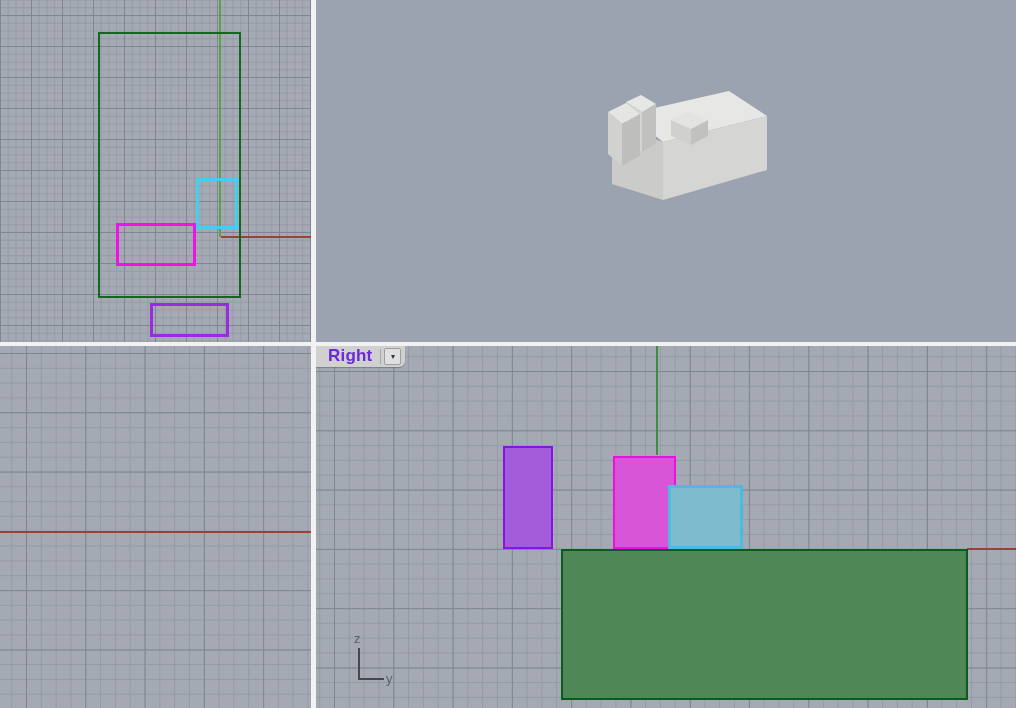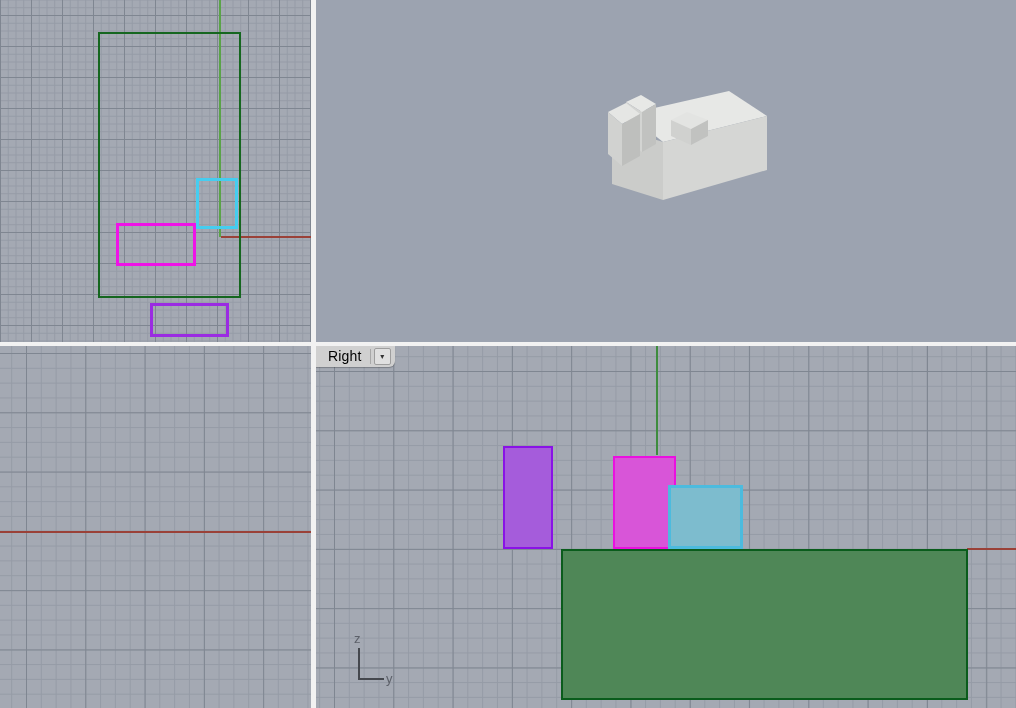--- a/index.html
+++ b/index.html
@@ -53,21 +53,21 @@
   
   .vp-tab{
     position:absolute;left:0;top:0;height:21px;
     display:flex;align-items:center;
     background:#d0d0d0;
     border-bottom-right-radius:6px;
     box-shadow:0 1px 1px rgba(0,0,0,.25);
     z-index:5;
   }
   .vp-tab .tab-label{
-    font-size:14px;font-weight:normal;color:#000000;
+    font-size:17px;font-weight:bold;color:#6d28d9;
     padding:0 8px 1px 12px;letter-spacing:.2px;
   }
   .vp-tab .tab-sep{width:1px;height:15px;background:#a8a8a8;}
   .vp-tab .tab-arrow{
     width:15px;height:15px;margin:0 4px 0 3px;
     background:#e0e0e0;border:1px solid #9e9e9e;border-radius:2px;
     display:flex;align-items:center;justify-content:center;
     font-size:8px;color:#333;line-height:1;
     cursor:pointer;
   }

